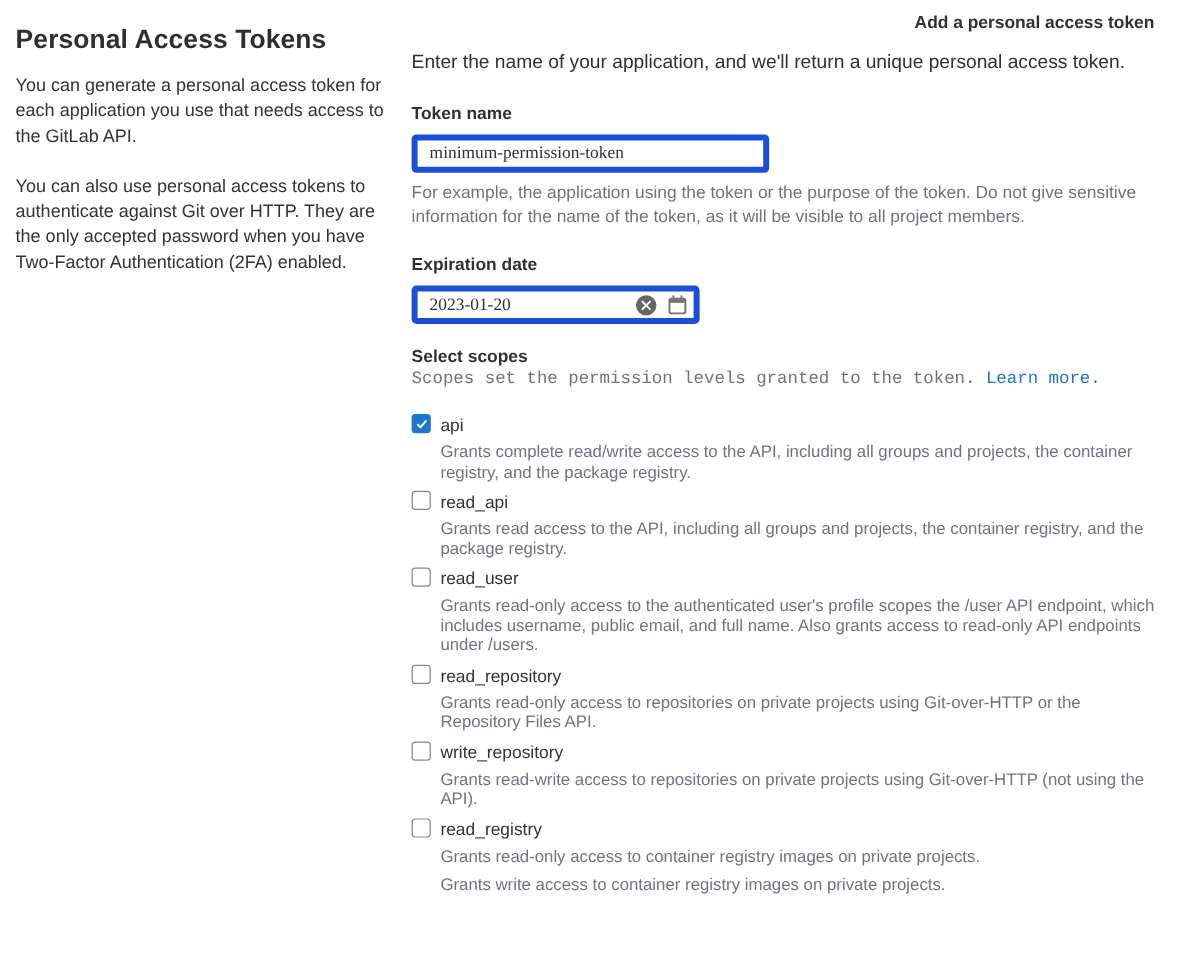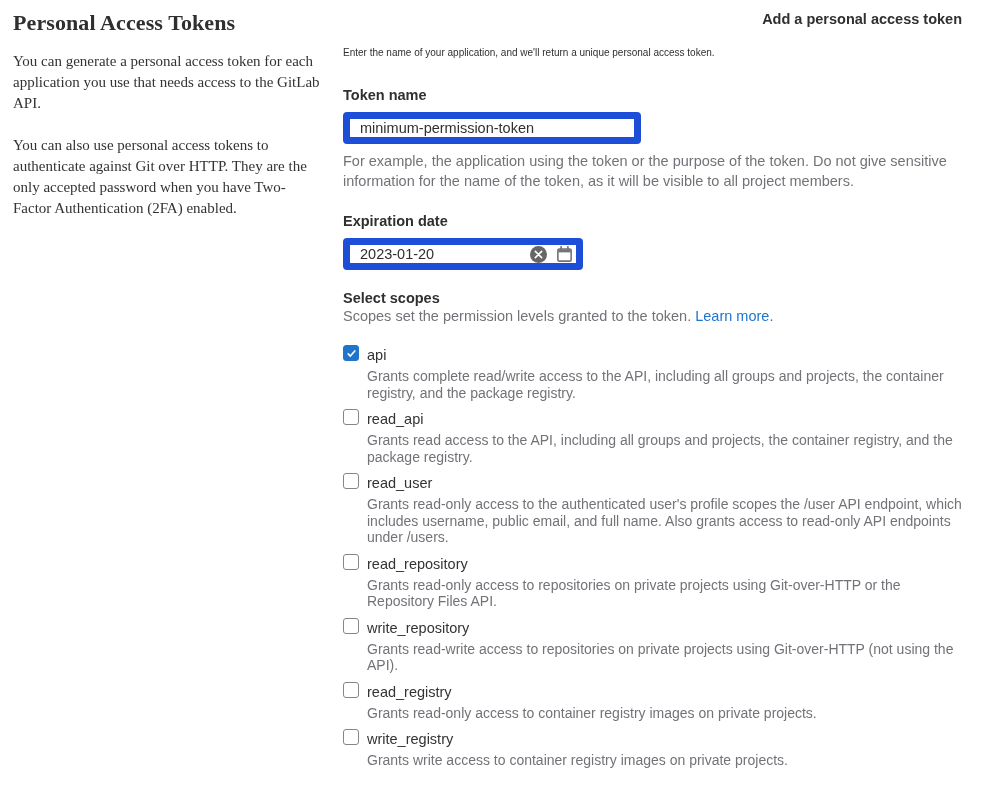--- a/index.html
+++ b/index.html
@@ -5,39 +5,39 @@
   * { box-sizing: border-box; }
   html, body { margin: 0; padding: 0; background: #ffffff; }
   body {
     font-family: "Liberation Sans", "DejaVu Sans", sans-serif;
     color: #303030;
     width: 986px;
   }
   .page { display: flex; padding: 0 24px 24px 13px; }
 
   
-  .left-col { width: 310px; margin-right: 20px; flex-shrink: 0; padding-top: 10px; font-family: Liberation Serif, serif; }
+  .left-col { width: 310px; margin-right: 20px; flex-shrink: 0; padding-top: 20px; }
   .left-col h1 {
     font-size: 22px; font-weight: 700; margin: 0 0 15px 0; color: #2f2f2f;
     letter-spacing: 0.1px;
   }
   .left-col p {
     font-size: 15px; line-height: 21px; color: #333333; margin: 0 0 21px 0;
   }
 
   
   .right-col { flex: 1; max-width: 625px; padding-top: 11px; }
   .section-heading { font-size: 14.5px; font-weight: 700; margin: 0 0 16px 0; color: #303030; text-align: right; }
-  .section-desc { font-size: 10px; line-height: 20px; margin: 0 0 24px 0; color: #303030; }
+  .section-desc { font-size: 16px; line-height: 20px; margin: 0 0 24px 0; color: #303030; }
 
   .form-label { display: block; font-size: 14.5px; font-weight: 700; color: #303030; margin-bottom: 9px; }
 
   .text-input {
-    height: 32px; border: 7px solid #1d4ed8; border-radius: 4px;
-    font-family: Liberation Sans, sans-serif; font-size: 14.5px; color: #303030;
+    height: 32px; border: 5px solid #1d4ed8; border-radius: 4px;
+    font-family: Liberation Serif, serif; font-size: 14.5px; color: #303030;
     padding: 0 10px; outline: none; background: #fff; width: 100%;
   }
   .token-name-wrap { width: 298px; margin-bottom: 8px; }
 
   .form-help {
     font-size: 14.5px; line-height: 19.5px; color: #737278; margin: 0 0 22px 0;
   }
 
   .date-wrap { position: relative; width: 240px; margin-bottom: 20px; }
   .date-wrap .text-input { padding-right: 64px; }
@@ -47,21 +47,21 @@
     cursor: pointer; display: flex; align-items: center; justify-content: center;
   }
   .clear-btn { right: 36px; }
   .cal-btn { right: 10px; }
   .circle-x {
     width: 17px; height: 17px; border-radius: 50%; background: #666666;
     display: flex; align-items: center; justify-content: center;
   }
 
   .scopes-label { margin-bottom: 0; }
-  .scopes-hint { font-size: 14.5px; line-height: 20px; color: #737278; margin: 0 0 19px 0; }
+  .scopes-hint { font-size: 14.5px; line-height: 20px; color: #737278; margin: 0 0 19px 0; font-family: Liberation Mono, monospace; }
   .scopes-hint a { color: #1f75cb; text-decoration: none; cursor: pointer; }
 
   .scope-row { margin-bottom: 8px; }
   .scope-top { display: flex; align-items: flex-start; }
   .checkbox {
     width: 16px; height: 16px; border-radius: 3px; border: 1px solid #868686;
     background: #fff; margin-right: 8px; flex-shrink: 0; cursor: pointer;
     display: flex; align-items: center; justify-content: center;
   }
   .checkbox svg { display: none; }
@@ -167,24 +167,20 @@
 
       <div class="scope-row">
         <div class="scope-top">
           <span class="checkbox"></span>
           <span class="scope-name">read_registry</span>
         </div>
         <p class="scope-desc">Grants read-only access to container registry images on private projects.</p>
       </div>
 
       <div class="scope-row">
-        <div class="scope-top">
-          <span class="checkbox"></span>
-          <span class="scope-name">write_registry</span>
-        </div>
         <p class="scope-desc">Grants write access to container registry images on private projects.</p>
       </div>
 
     </div>
 
   </div>
 
 </div>
 
 </body></html>

